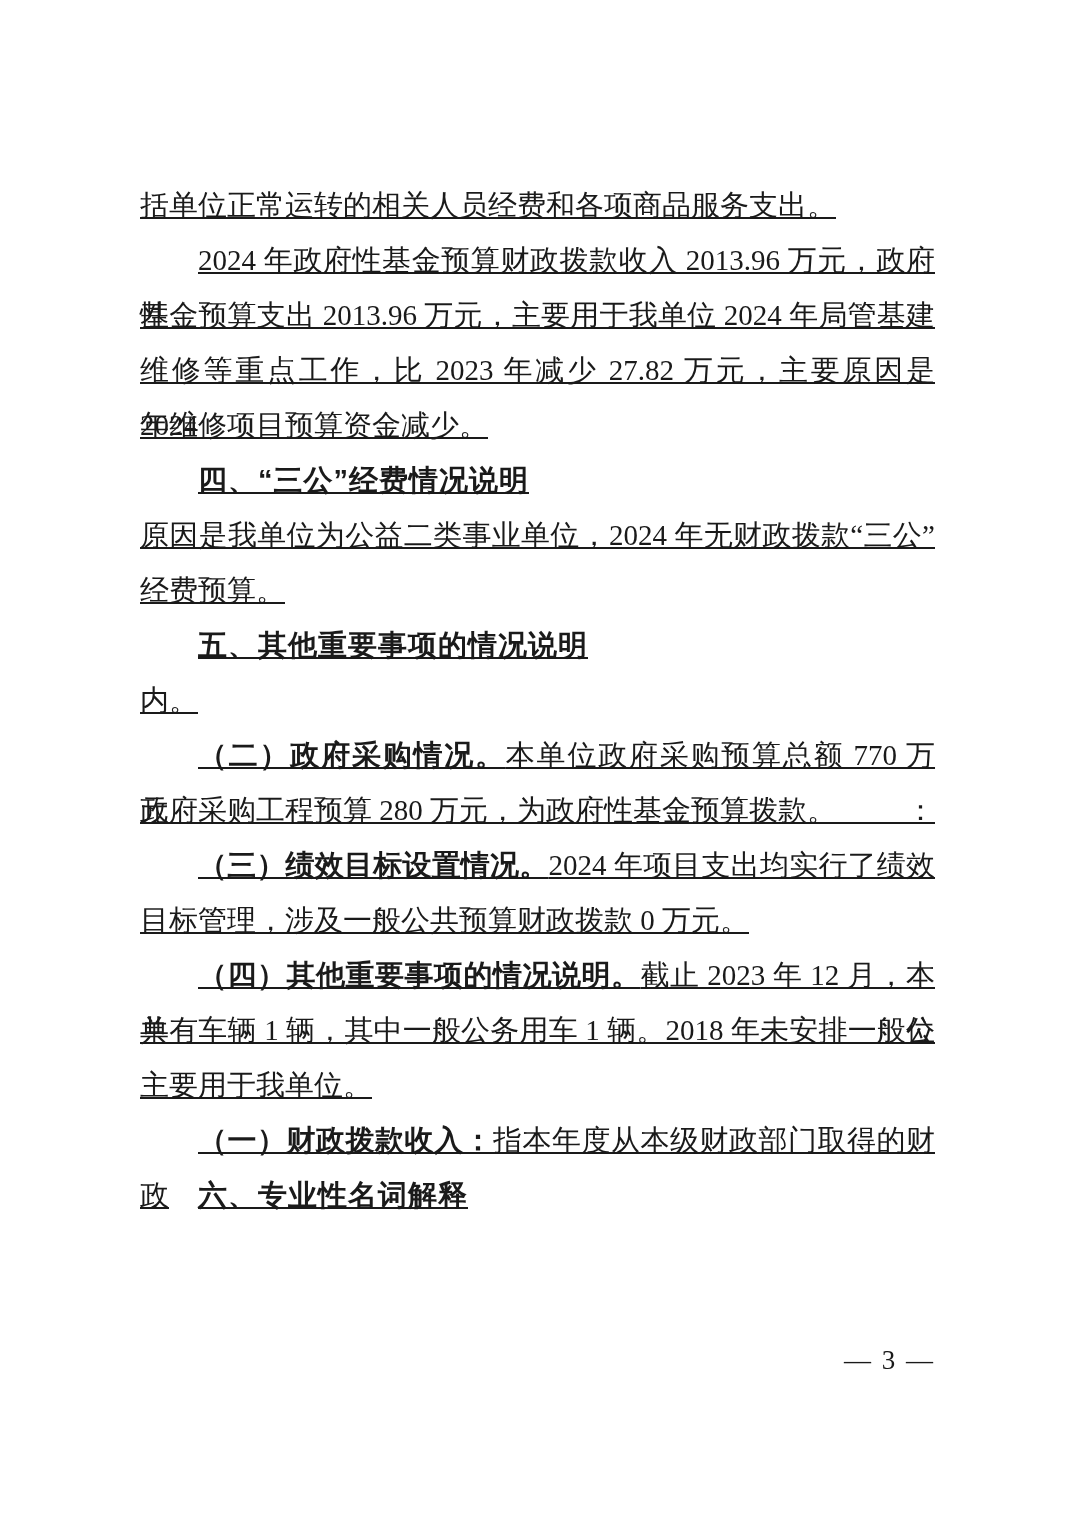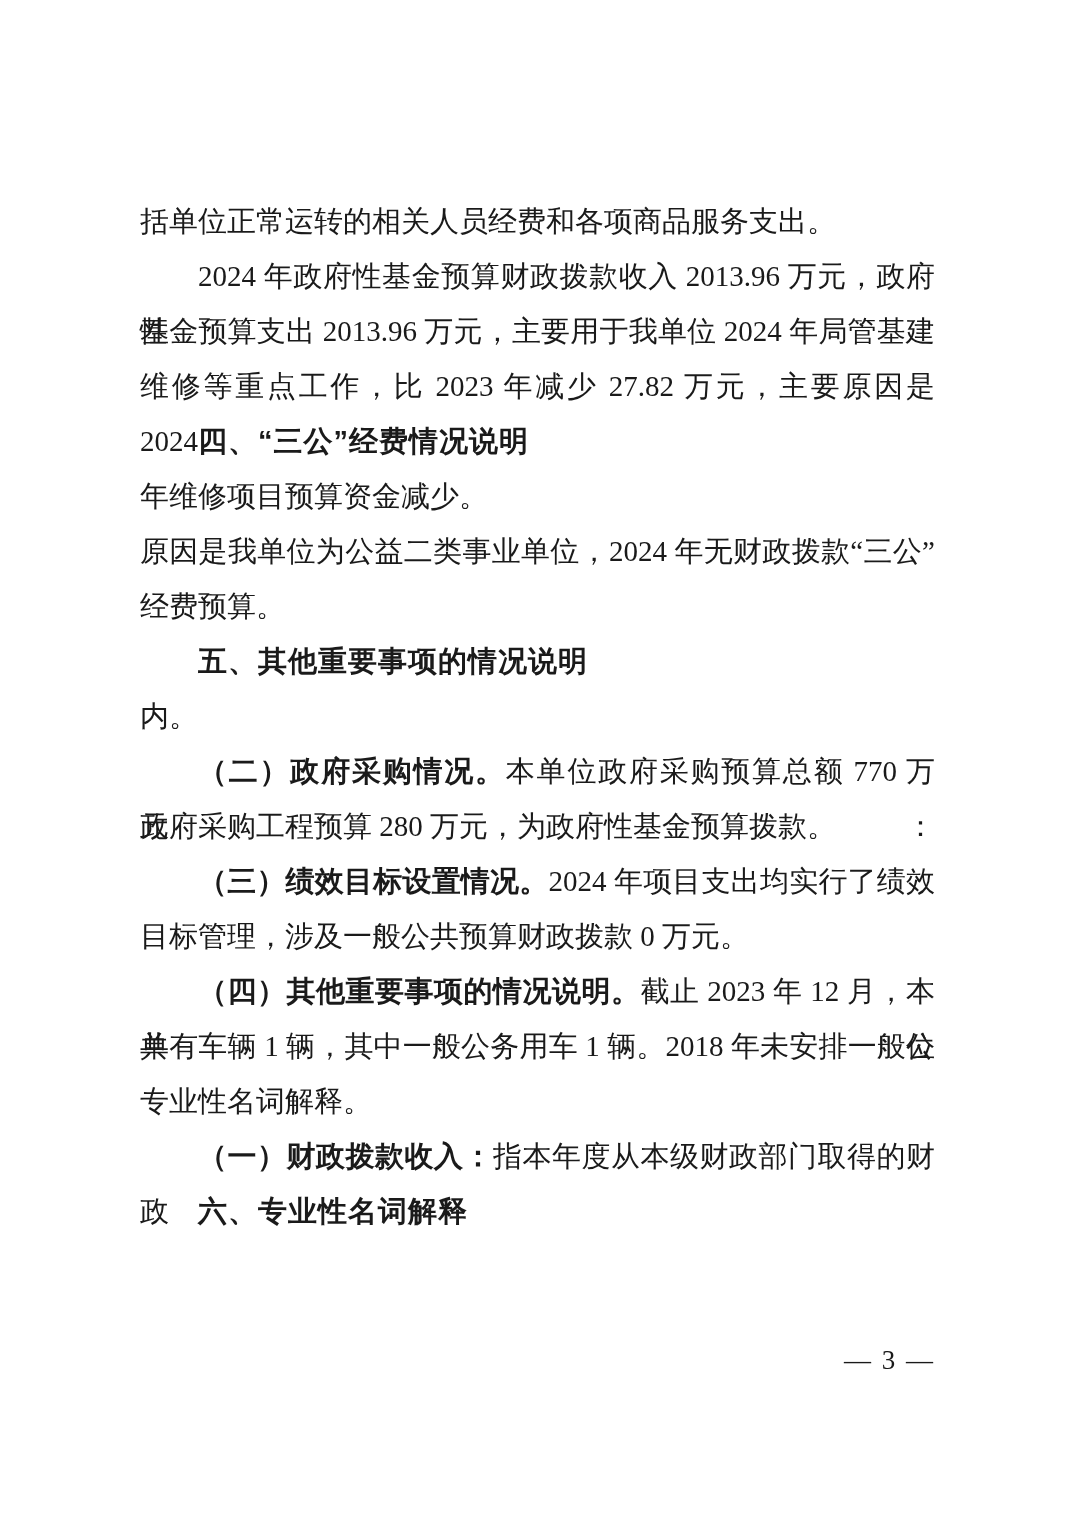--- a/index.html
+++ b/index.html
@@ -12,22 +12,23 @@
     width: 1074px;
     height: 1520px;
     background: #ffffff;
     margin: 0 auto;
     overflow: hidden;
     color: #1a1a1a;
   }
   .text-block {
     position: absolute;
     left: 140px;
-    top: 194px;
+    top: 178px;
     width: 795px;
+    text-decoration: underline;
   }
   .line {
     font-family: "Liberation Serif", "DejaVu Serif", serif;
     font-size: 29px;
     line-height: 55px;
     height: 55px;
     font-weight: 400;
     text-align: left;
     white-space: normal;
     color: #1a1a1a;
@@ -64,30 +65,30 @@
 </style>
 </head>
 <body>
 
 <div class="page">
   <div class="text-block">
       <div class="line"><span class="seg-body">括单位正常运转的相关人员经费和各项商品服务支出。</span></div>
       <div class="line indent justify"><span class="seg-body">2024 年政府性基金预算财政拨款收入 2013.96 万元，政府性</span></div>
       <div class="line justify"><span class="seg-body">基金预算支出 2013.96 万元，主要用于我单位 2024 年局管基建</span></div>
       <div class="line justify"><span class="seg-body">维修等重点工作，比 2023 年减少 27.82 万元，主要原因是 2024</span></div>
+      <div class="line"><span class="seg-body">年维修项目预算资金减少。</span></div>
       <div class="line indent heading"><span class="seg-heading">四、“三公”经费情况说明</span></div>
-      <div class="line"><span class="seg-body">年维修项目预算资金减少。</span></div>
       <div class="line justify"><span class="seg-body">原因是我单位为公益二类事业单位，2024 年无财政拨款“三公”</span></div>
       <div class="line"><span class="seg-body">经费预算。</span></div>
       <div class="line indent heading"><span class="seg-heading">五、其他重要事项的情况说明</span></div>
       <div class="line"><span class="seg-body">内。</span></div>
       <div class="line indent justify"><span class="seg-em">（二）政府采购情况。</span><span class="seg-body">本单位政府采购预算总额 770 万元：</span></div>
       <div class="line"><span class="seg-body">政府采购工程预算 280 万元，为政府性基金预算拨款。</span></div>
       <div class="line indent justify"><span class="seg-em">（三）绩效目标设置情况。</span><span class="seg-body">2024 年项目支出均实行了绩效</span></div>
       <div class="line"><span class="seg-body">目标管理，涉及一般公共预算财政拨款 0 万元。</span></div>
       <div class="line indent justify"><span class="seg-em">（四）其他重要事项的情况说明。</span><span class="seg-body">截止 2023 年 12 月，本单位</span></div>
       <div class="line justify"><span class="seg-body">共有车辆 1 辆，其中一般公务用车 1 辆。2018 年未安排一般公</span></div>
-      <div class="line"><span class="seg-body">专业性名词解释。</span></div>
+      <div class="line"><span class="seg-body">主要用于我单位。</span></div>
       <div class="line indent justify"><span class="seg-em">（一）财政拨款收入：</span><span class="seg-body">指本年度从本级财政部门取得的财政</span></div>
       <div class="line indent heading"><span class="seg-heading">六、专业性名词解释</span></div>
     </div>
   <div class="page-number">— 3 —</div>
 </div>
 
 </body></html>

